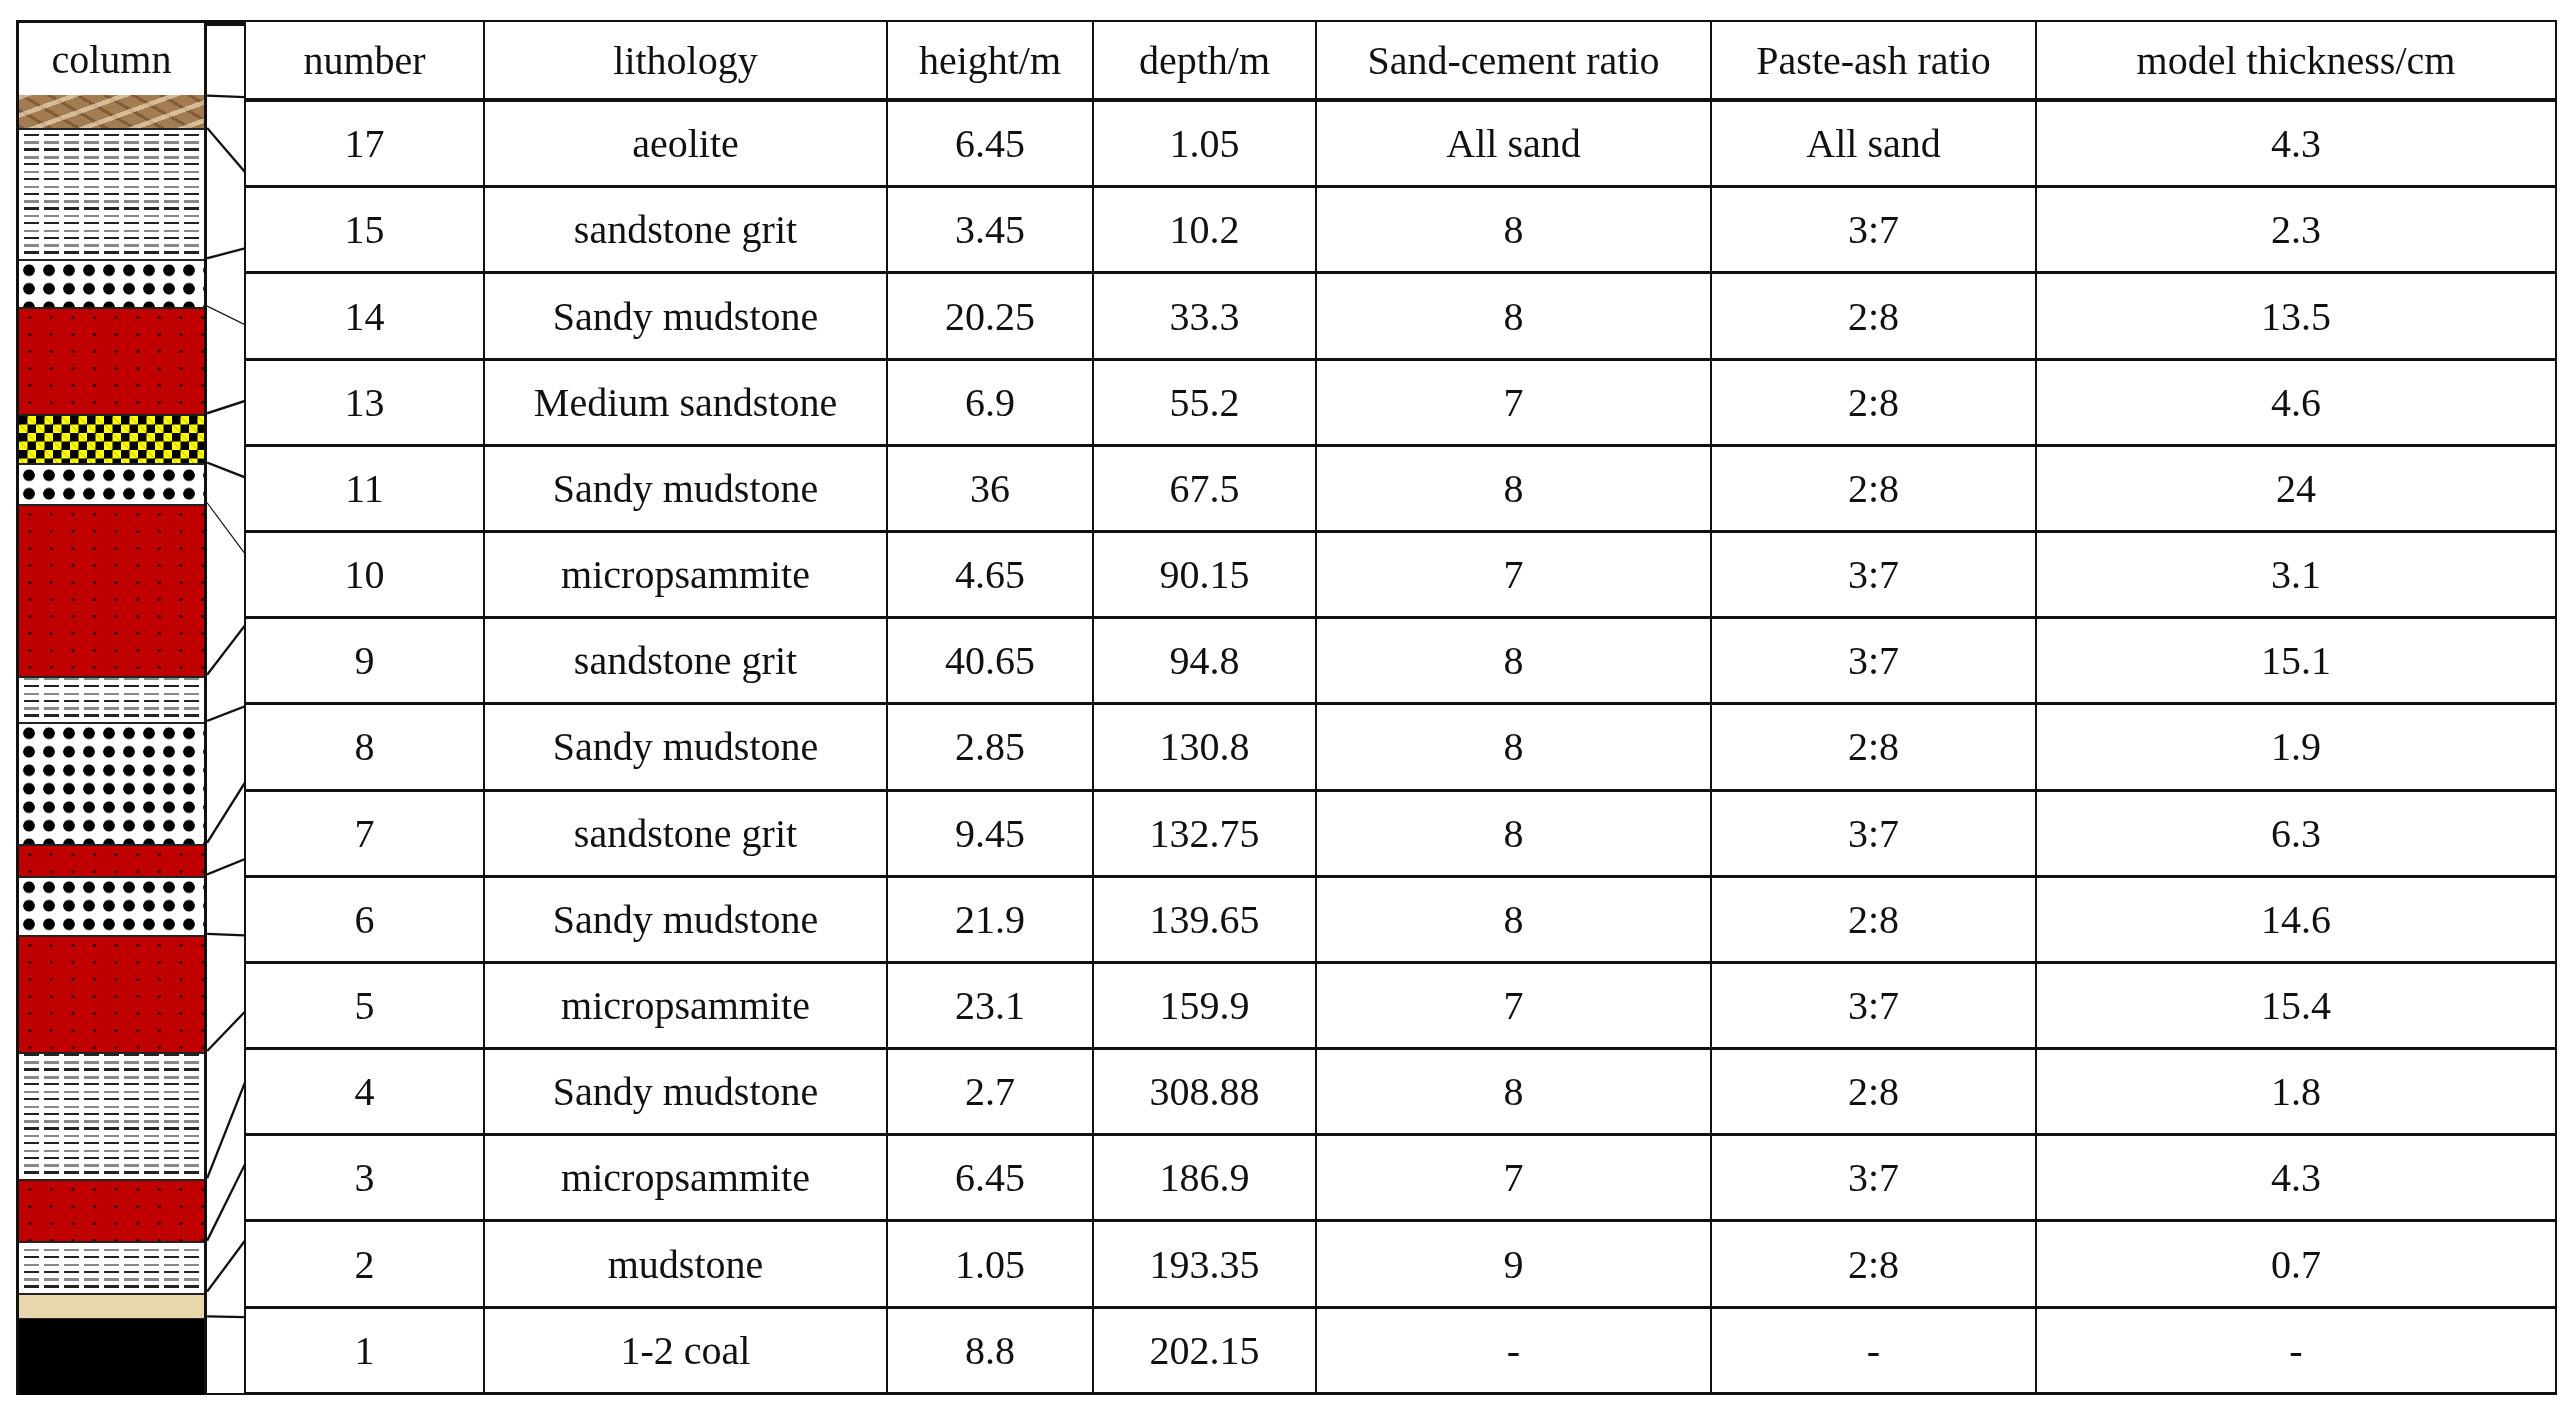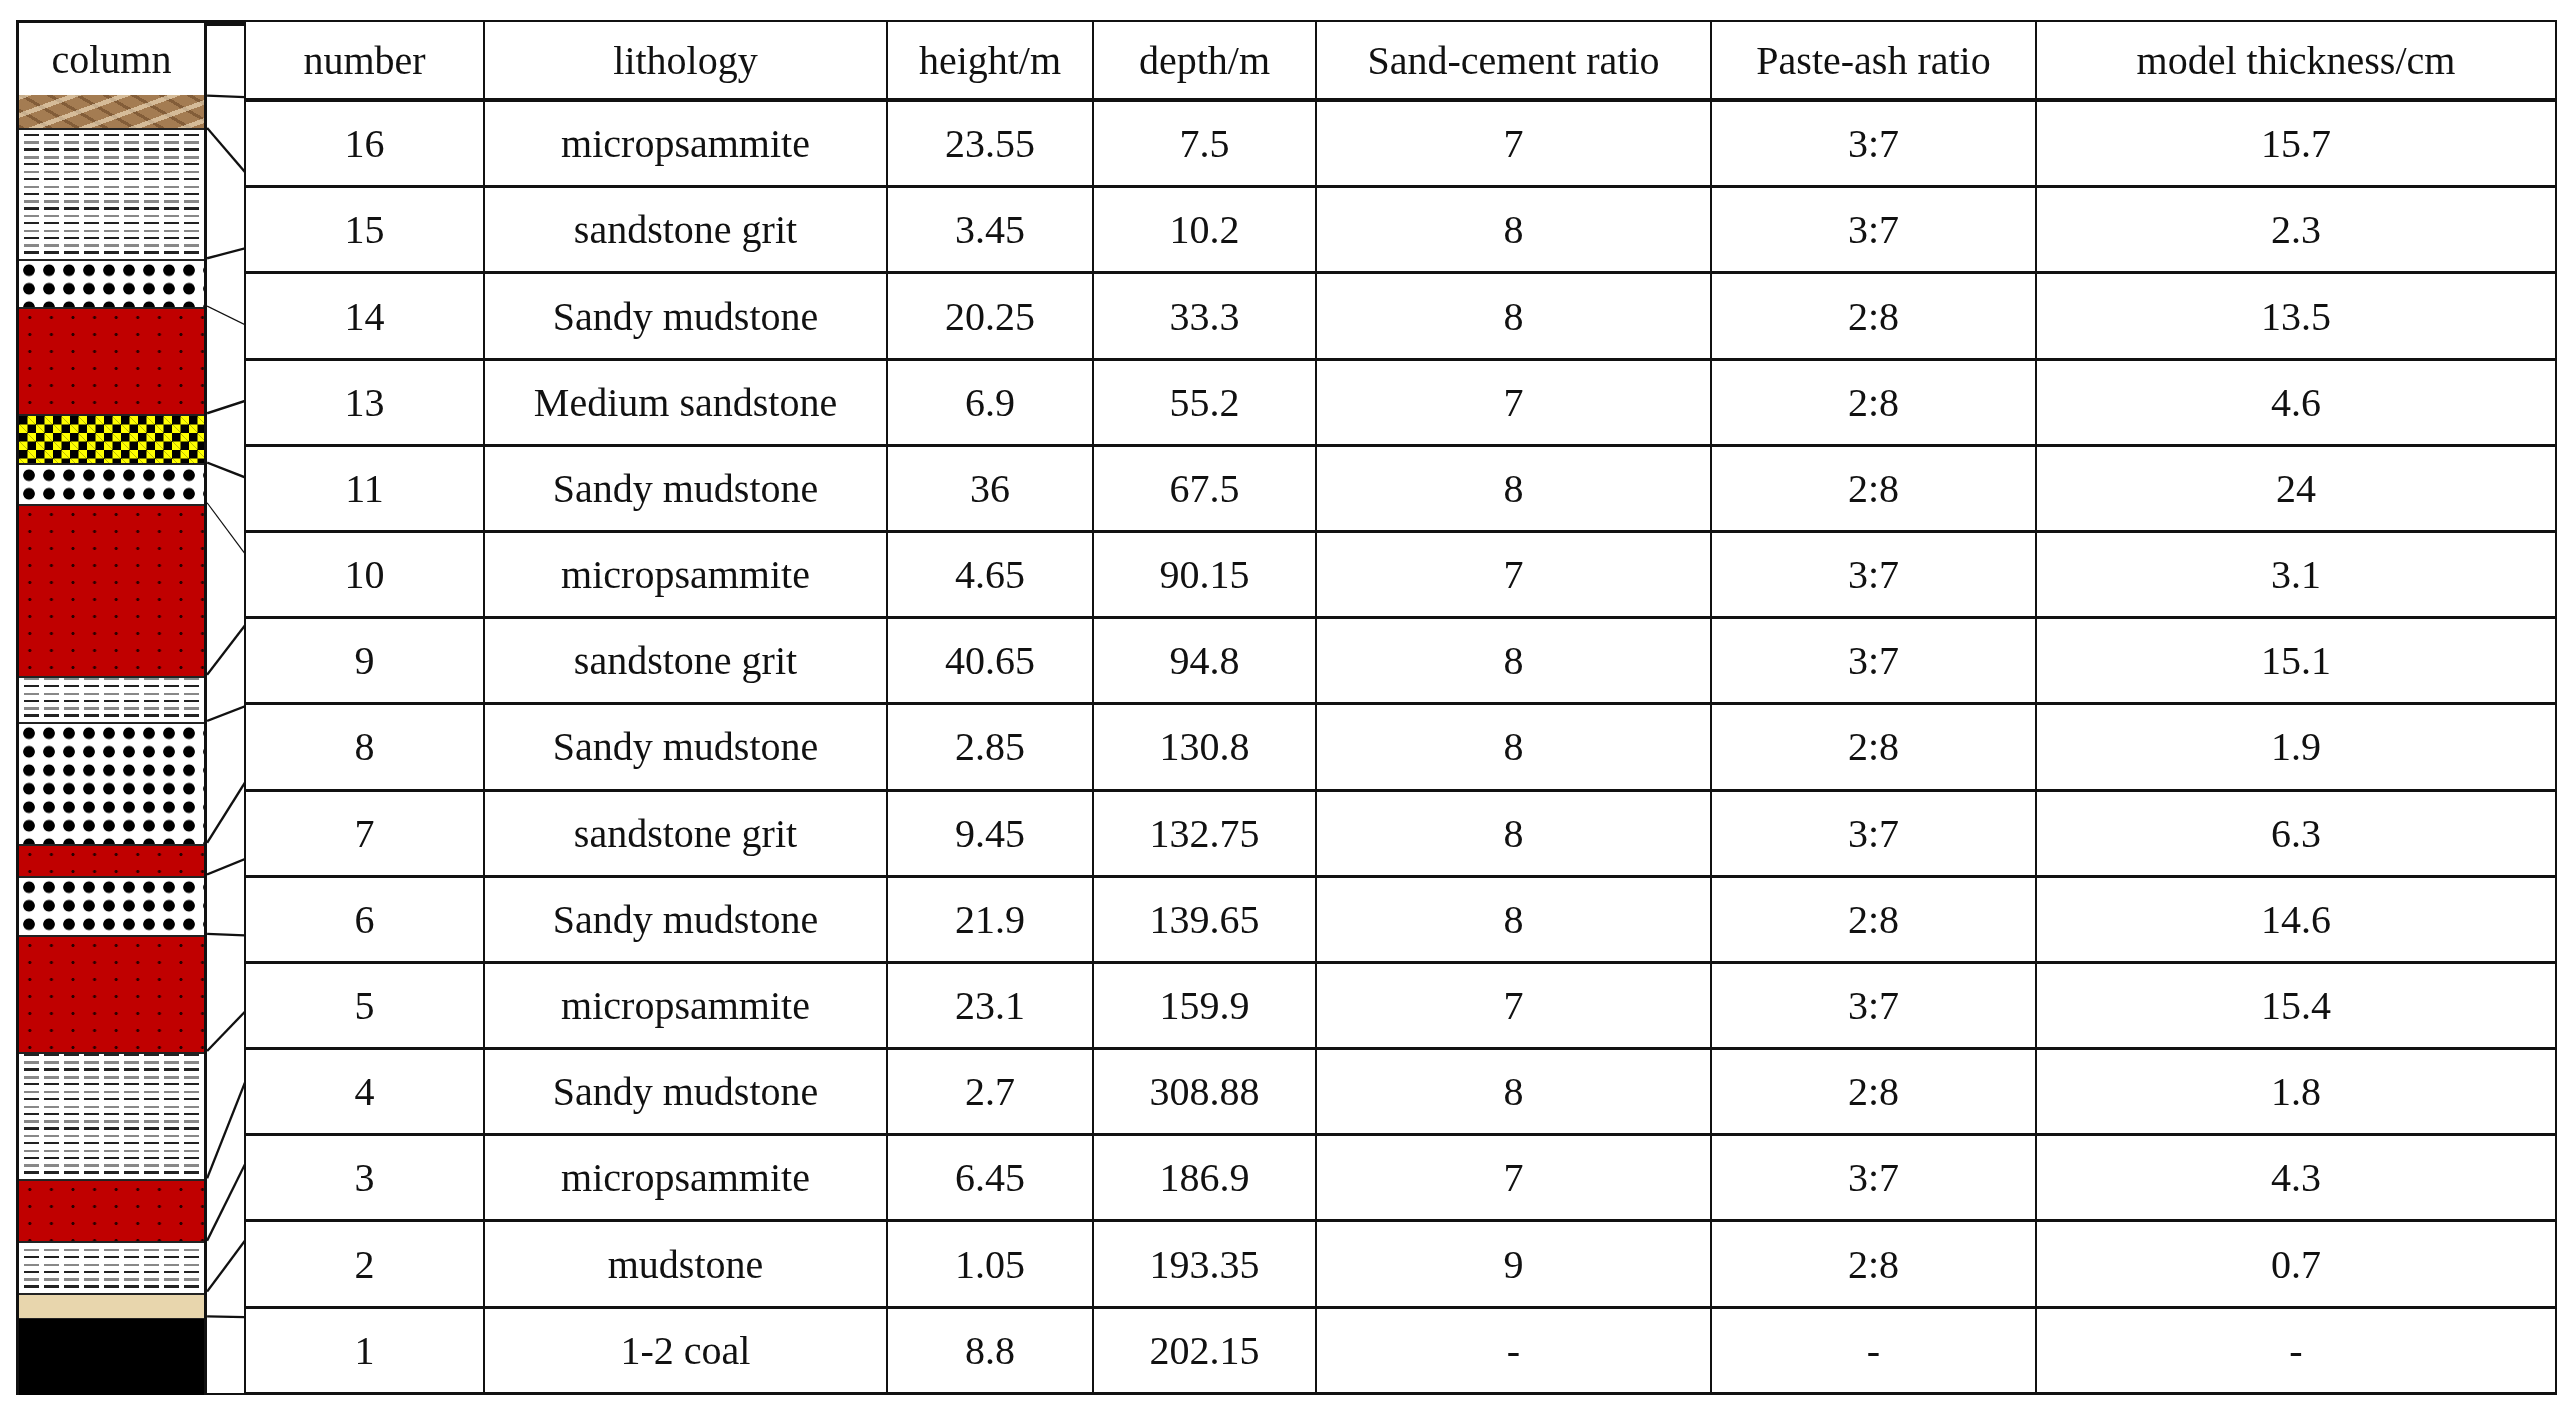--- a/index.html
+++ b/index.html
@@ -113,27 +113,27 @@
       <th>lithology</th>
       <th>height/m</th>
       <th>depth/m</th>
       <th>Sand-cement ratio</th>
       <th>Paste-ash ratio</th>
       <th>model thickness/cm</th>
     </tr>
   </thead>
   <tbody>
     <tr class="row">
-      <td>16</td>
-      <td>micropsammite</td>
-      <td>23.55</td>
-      <td>7.5</td>
-      <td>7</td>
-      <td>3:7</td>
-      <td>15.7</td>
+      <td>17</td>
+      <td>aeolite</td>
+      <td>6.45</td>
+      <td>1.05</td>
+      <td>All sand</td>
+      <td>All sand</td>
+      <td>4.3</td>
     </tr>
     <tr class="row">
       <td>15</td>
       <td>sandstone grit</td>
       <td>3.45</td>
       <td>10.2</td>
       <td>8</td>
       <td>3:7</td>
       <td>2.3</td>
     </tr>

